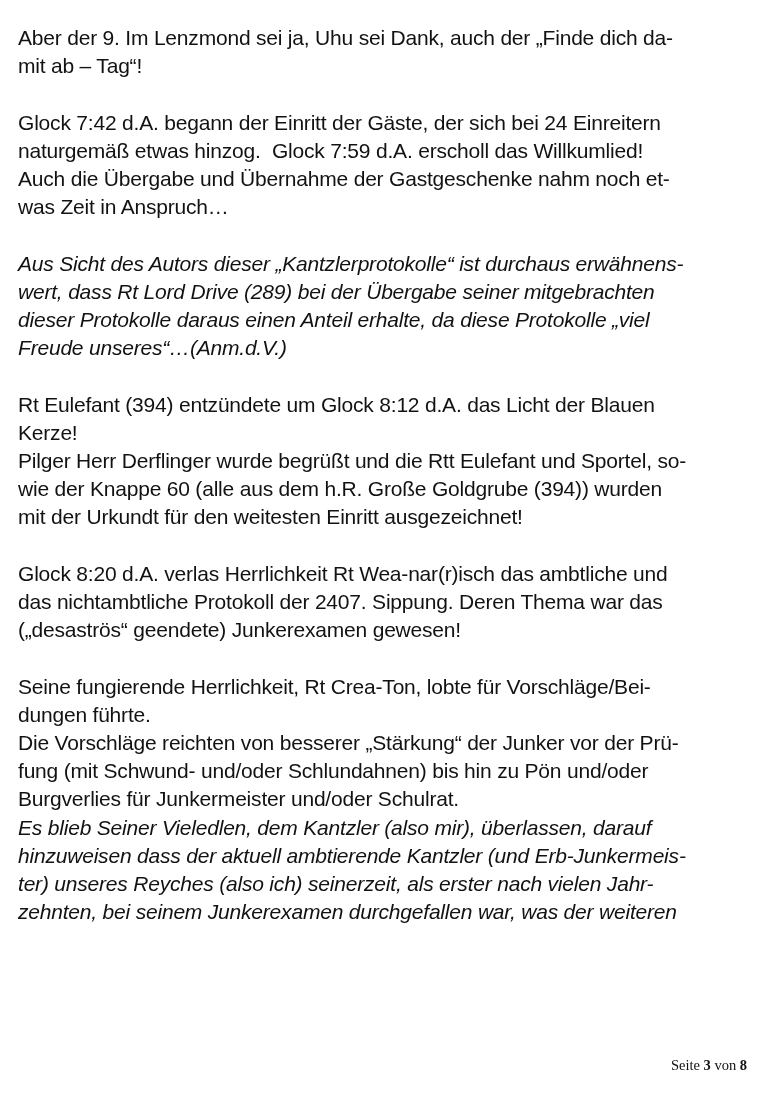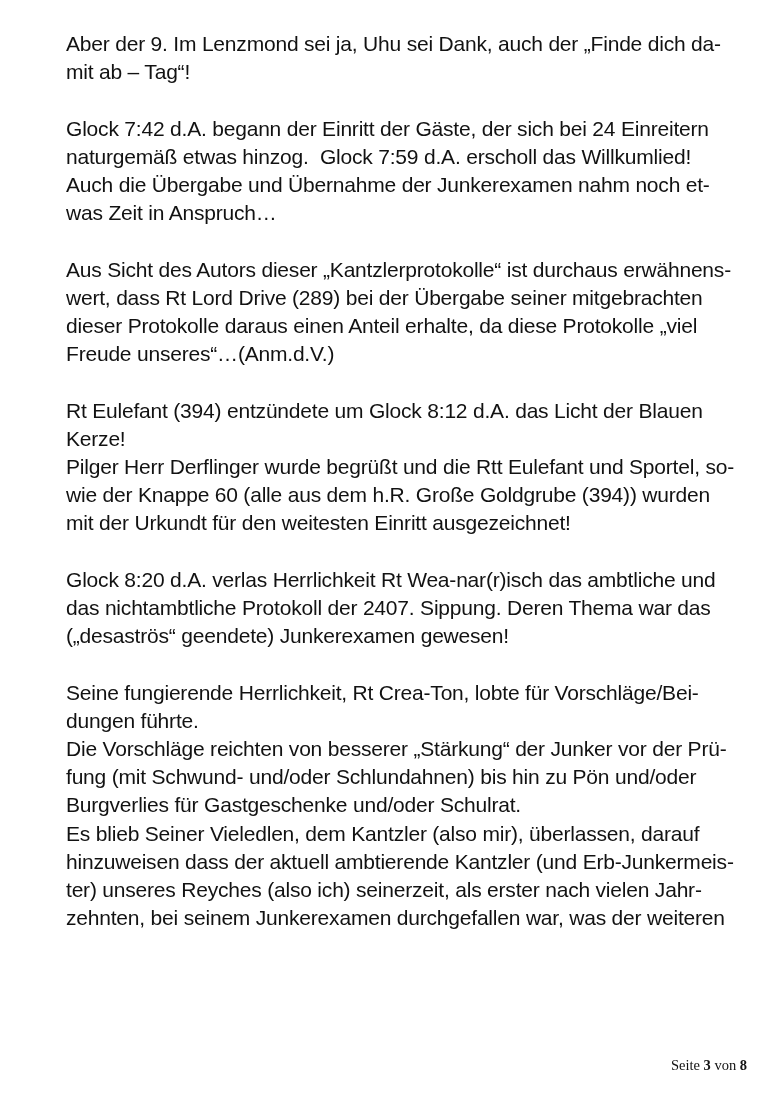--- a/index.html
+++ b/index.html
@@ -9,30 +9,30 @@
   body {
     width: 768px;
     height: 1097px;
     background: #ffffff;
     position: relative;
     overflow: hidden;
     font-family: "Liberation Sans", sans-serif;
     color: #121212;
   }
   .doc-body {
-    padding: 30px 18px 0 18px;
-    margin-left: 48px;
+    padding: 24px 18px 0 18px;
   }
   .paragraph {
     margin: 0;
   }
   .paragraph.gap {
     margin-bottom: 28.2px;
   }
   .paragraph.italic .line {
+    font-style: italic;
   }
   .line {
     font-size: 21px;
     line-height: 28.2px;
     min-height: 28.2px;
     letter-spacing: -0.2px;
     white-space: pre;
   }
   .page-footer {
     position: absolute;
@@ -53,21 +53,21 @@
 <body>
 
 <div class="doc-body">
     <div class="paragraph gap">
       <div class="line">Aber der 9. Im Lenzmond sei ja, Uhu sei Dank, auch der „Finde dich da-</div>
       <div class="line">mit ab – Tag“!</div>
     </div>
     <div class="paragraph gap">
       <div class="line">Glock 7:42 d.A. begann der Einritt der Gäste, der sich bei 24 Einreitern</div>
       <div class="line">naturgemäß etwas hinzog.  Glock 7:59 d.A. erscholl das Willkumlied!</div>
-      <div class="line">Auch die Übergabe und Übernahme der Junkerexamen nahm noch et-</div>
+      <div class="line">Auch die Übergabe und Übernahme der Gastgeschenke nahm noch et-</div>
       <div class="line">was Zeit in Anspruch…</div>
     </div>
     <div class="paragraph italic gap">
       <div class="line">Aus Sicht des Autors dieser „Kantzlerprotokolle“ ist durchaus erwähnens-</div>
       <div class="line">wert, dass Rt Lord Drive (289) bei der Übergabe seiner mitgebrachten</div>
       <div class="line">dieser Protokolle daraus einen Anteil erhalte, da diese Protokolle „viel</div>
       <div class="line">Freude unseres“…(Anm.d.V.)</div>
     </div>
     <div class="paragraph">
       <div class="line">Rt Eulefant (394) entzündete um Glock 8:12 d.A. das Licht der Blauen</div>
@@ -83,21 +83,21 @@
       <div class="line">das nichtambtliche Protokoll der 2407. Sippung. Deren Thema war das</div>
       <div class="line">(„desaströs“ geendete) Junkerexamen gewesen!</div>
     </div>
     <div class="paragraph">
       <div class="line">Seine fungierende Herrlichkeit, Rt Crea-Ton, lobte für Vorschläge/Bei-</div>
       <div class="line">dungen führte.</div>
     </div>
     <div class="paragraph">
       <div class="line">Die Vorschläge reichten von besserer „Stärkung“ der Junker vor der Prü-</div>
       <div class="line">fung (mit Schwund- und/oder Schlundahnen) bis hin zu Pön und/oder</div>
-      <div class="line">Burgverlies für Gastgeschenke und/oder Schulrat.</div>
+      <div class="line">Burgverlies für Junkermeister und/oder Schulrat.</div>
     </div>
     <div class="paragraph italic">
       <div class="line">Es blieb Seiner Vieledlen, dem Kantzler (also mir), überlassen, darauf</div>
       <div class="line">hinzuweisen dass der aktuell ambtierende Kantzler (und Erb-Junkermeis-</div>
       <div class="line">ter) unseres Reyches (also ich) seinerzeit, als erster nach vielen Jahr-</div>
       <div class="line">zehnten, bei seinem Junkerexamen durchgefallen war, was der weiteren</div>
     </div>
   </div>
 
 <div class="page-footer"><span>Seite </span><span class="num">3</span><span> von </span><span class="num">8</span></div>

